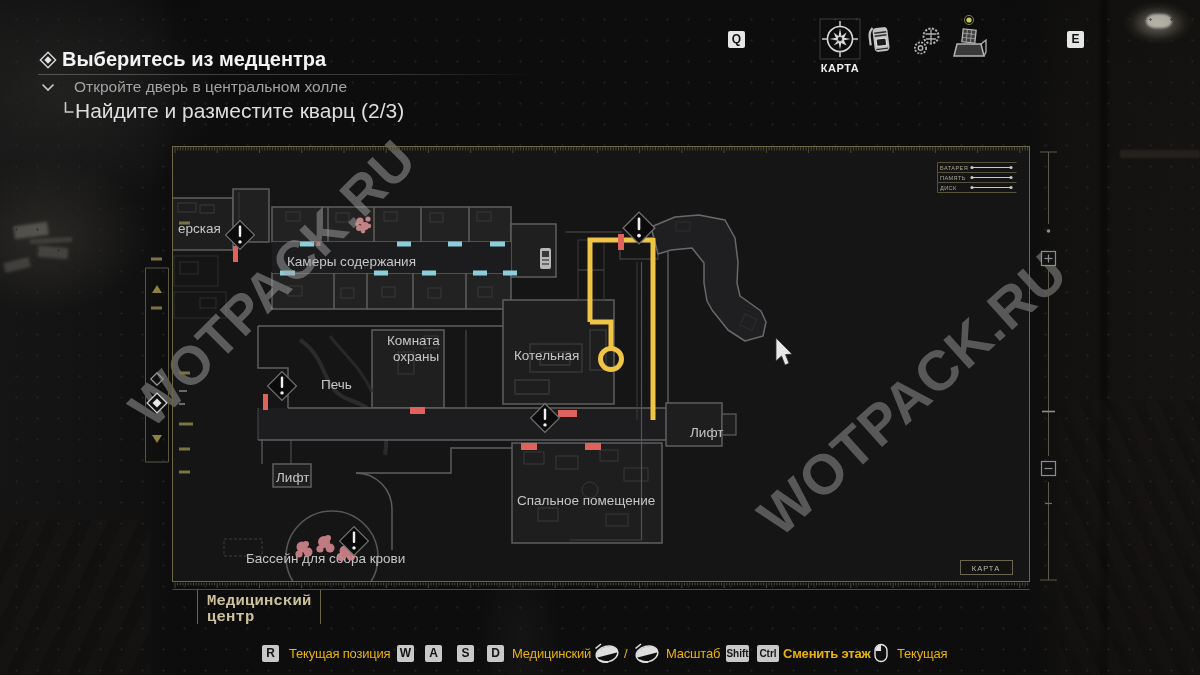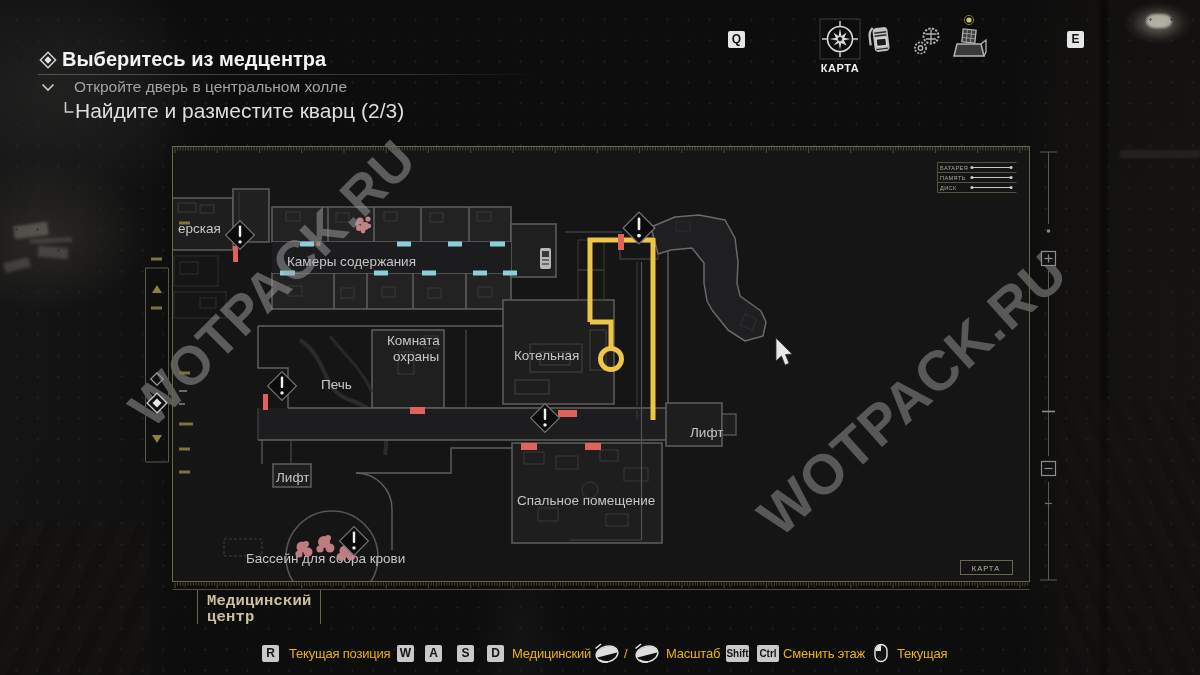--- a/index.html
+++ b/index.html
@@ -1172,21 +1172,21 @@
       <path d="M 6,17 A 11 7.8 0 0 0 14,20.8" stroke="#dedede" stroke-width="1.8" fill="none"></path>
     </g>
   </svg>
 
   <div class="blabel" style="left:666px;top:645px;">Масштаб</div>
 
   <div class="key" style="left:726px;top:645px;width:23px;font-size:10px;">Shift</div>
 
   <div class="key" style="left:757px;top:645px;width:22px;font-size:10px;">Ctrl</div>
 
-  <div class="blabel" style="left:783px;top:645px;">Сменить этаж</div>
+  <div class="blabel" style="left:783px;top:645px;font-weight:bold;">Сменить этаж</div>
 
   <svg class="abs" style="left:872px;top:643px" width="18" height="20" viewBox="0 0 18 20">
     <rect x="3" y="1.5" width="12" height="17" rx="6" fill="#111" stroke="#e6e6e6" stroke-width="1.4"></rect>
     <path d="M 3.6,8 A 6 6 0 0 1 9,1.8 L 9,8 Z" fill="#e6e6e6"></path>
   </svg>
 
   <div class="blabel" style="left:897px;top:645px;">Текущая</div>
 </div>
 
 </body></html>

